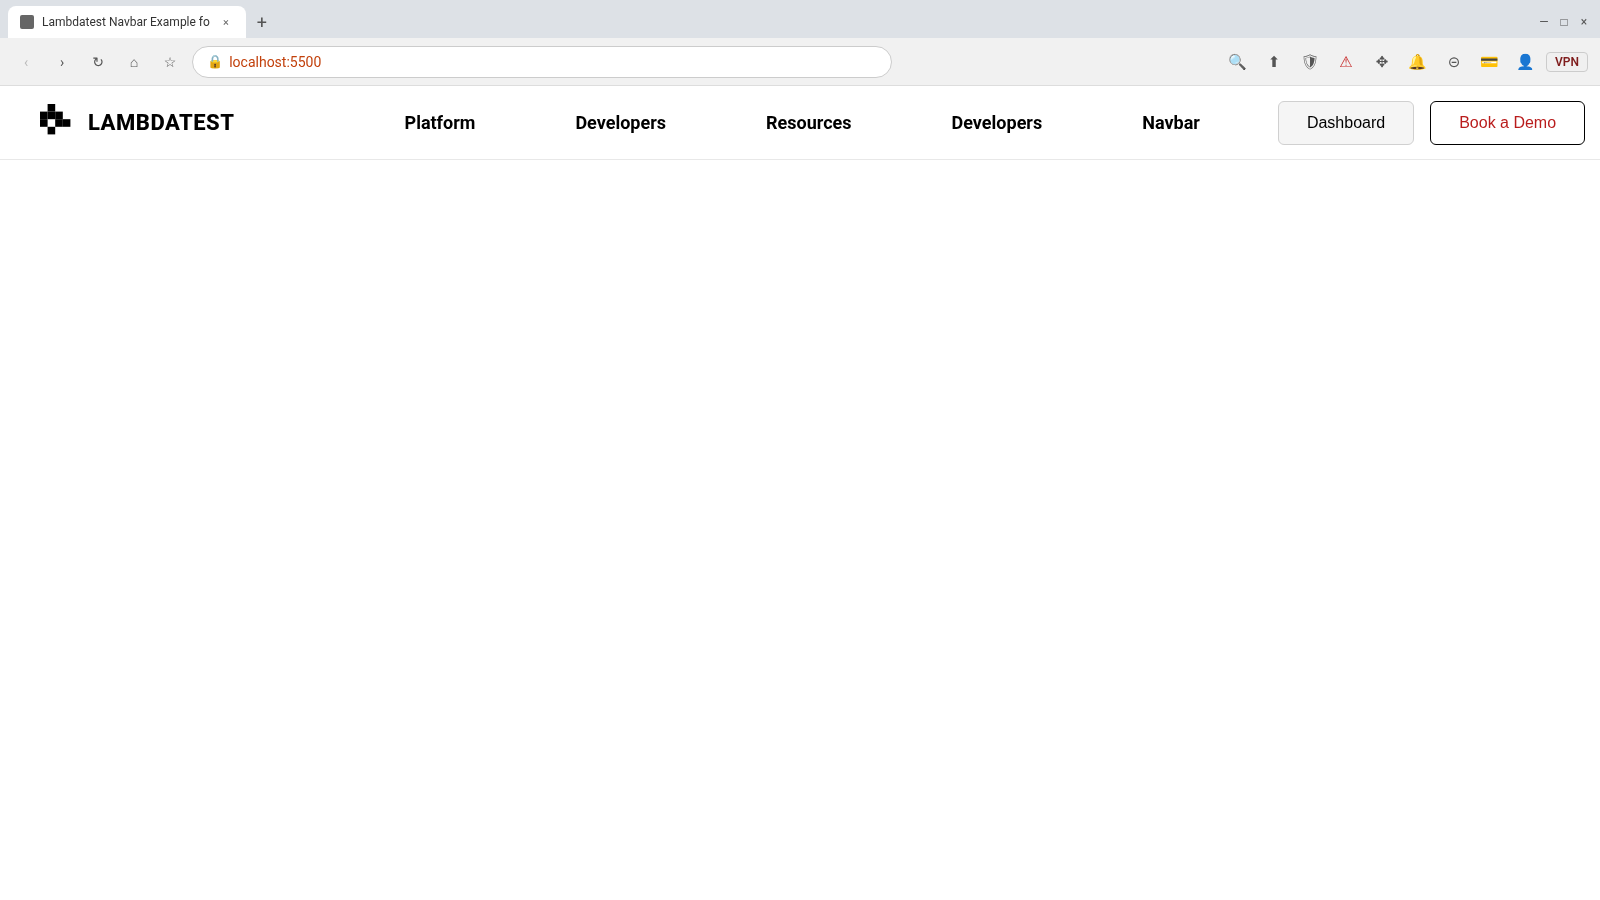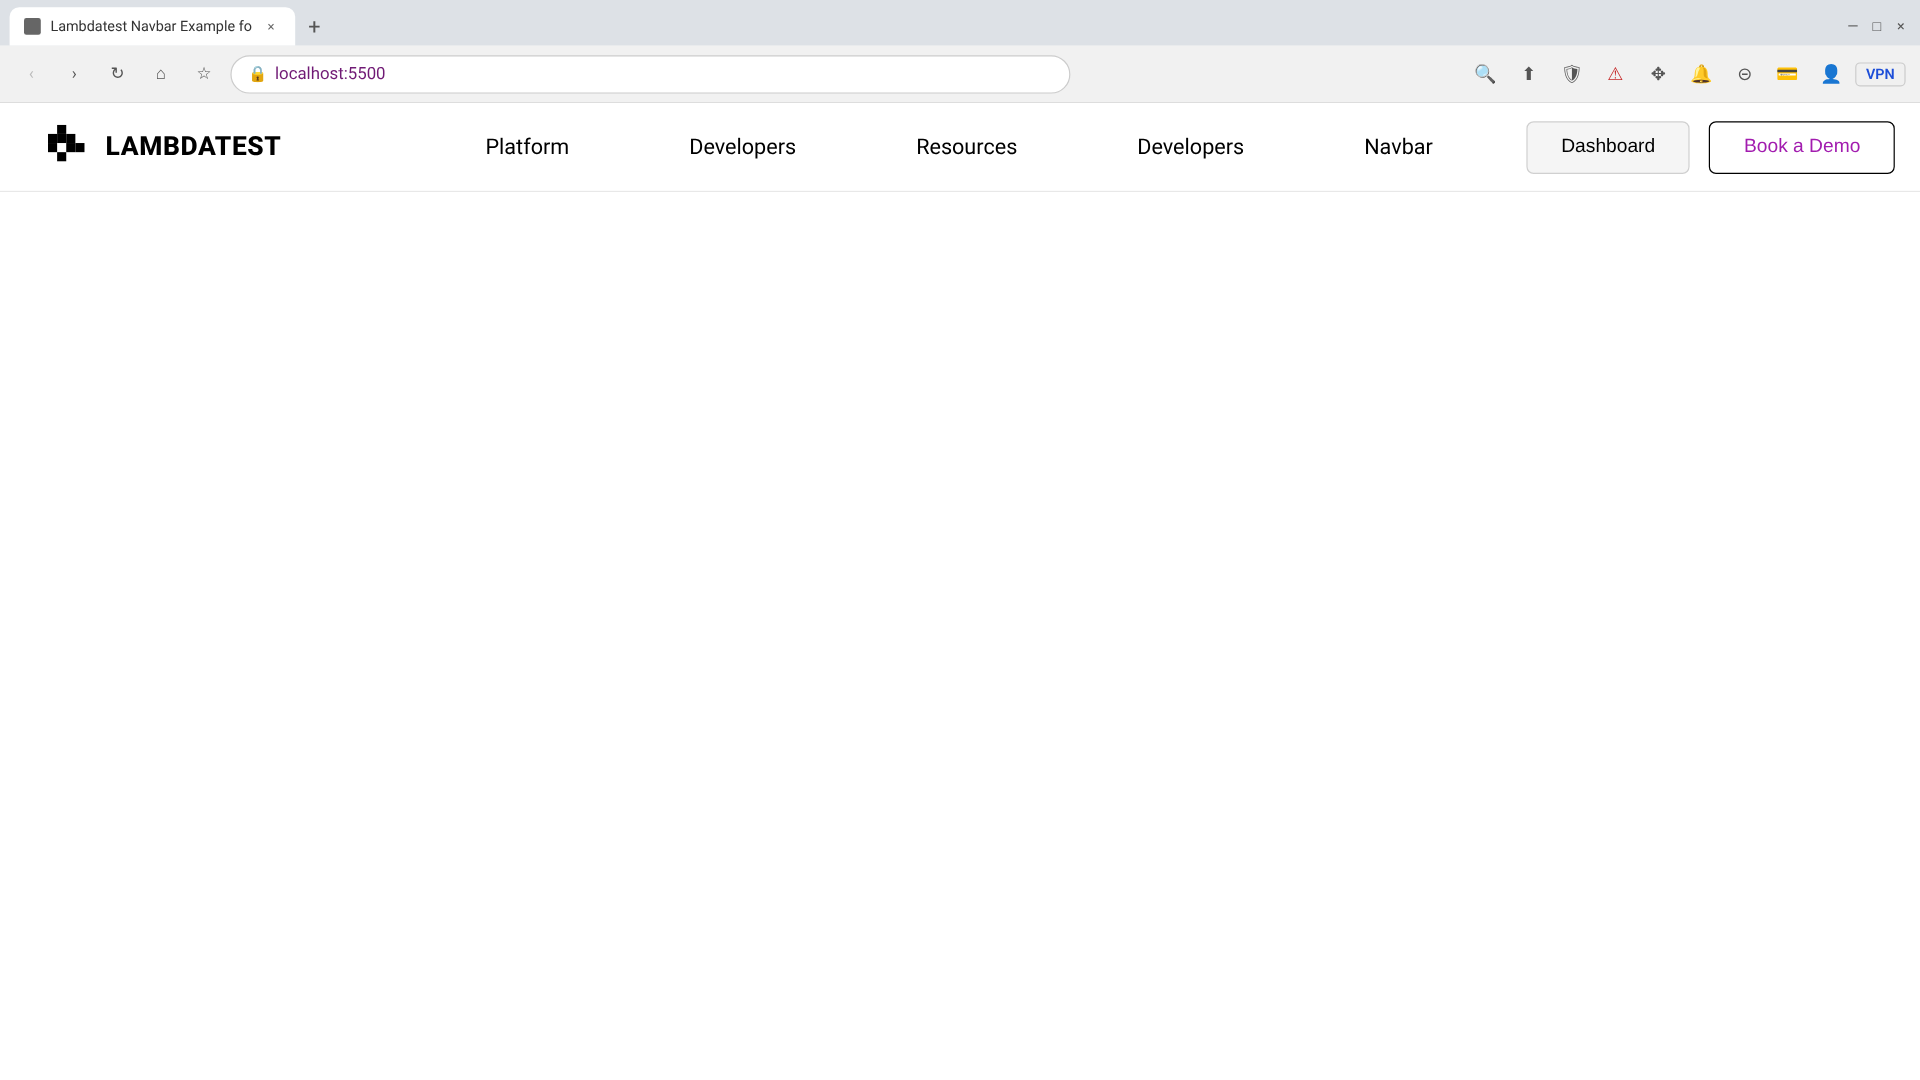--- a/index.html
+++ b/index.html
@@ -143,21 +143,21 @@
       gap: 6px;
     }
 
     .address-lock {
       font-size: 13px;
       color: #555;
     }
 
     .address-text {
       font-size: 14px;
-      color: #701a75;
+      color: #c2410c;
       flex: 1;
     }
 
     .browser-actions {
       display: flex;
       align-items: center;
       margin-left: auto;
       gap: 4px;
     }
 
@@ -172,21 +172,21 @@
       color: #555;
       cursor: pointer;
     }
 
     .vpn-btn {
       background: #f0f0f0;
       border: 1px solid #ccc;
       border-radius: 4px;
       padding: 2px 8px;
       font-size: 12px;
-      color: #1d4ed8;
+      color: #7f1d1d;
       cursor: pointer;
       font-weight: 600;
     }
 
     .shield-red {
       color: #c62828;
     }
 
     
     .website {
@@ -229,21 +229,21 @@
     .nav-links {
       display: flex;
       align-items: center;
       gap: 0;
       margin-left: 120px;
       flex: 1;
     }
 
     .nav-link {
       font-size: 18px;
-      font-weight: 400;
+      font-weight: 700;
       color: #000;
       text-decoration: none;
       padding: 0 50px;
       cursor: pointer;
       white-space: nowrap;
     }
 
     .nav-actions {
       display: flex;
       gap: 16px;
@@ -263,21 +263,21 @@
       white-space: nowrap;
     }
 
     .book-demo-btn {
       background: #fff;
       border: 1.5px solid #000;
       border-radius: 6px;
       padding: 12px 28px;
       font-size: 16px;
       font-weight: 500;
-      color: #a21caf;
+      color: #b91c1c;
       cursor: pointer;
       white-space: nowrap;
     }
 
     
     .page-body {
       height: calc(900px - 86px - 86px);
       background: #fff;
     }
   </style>

